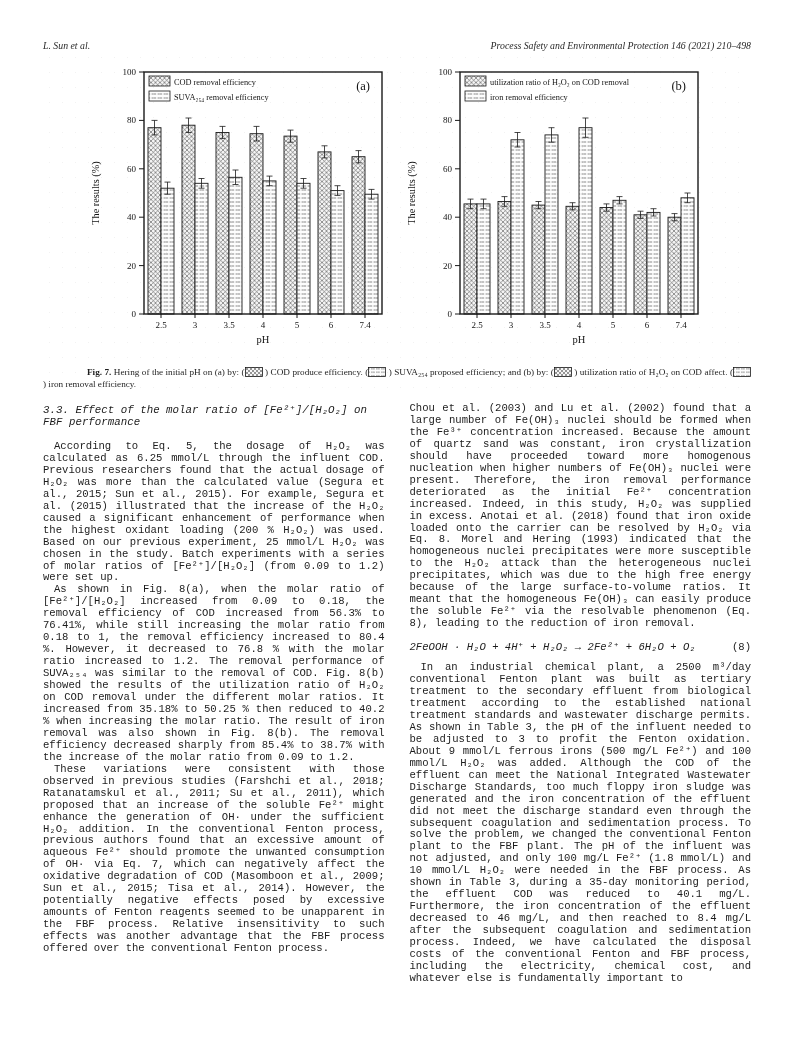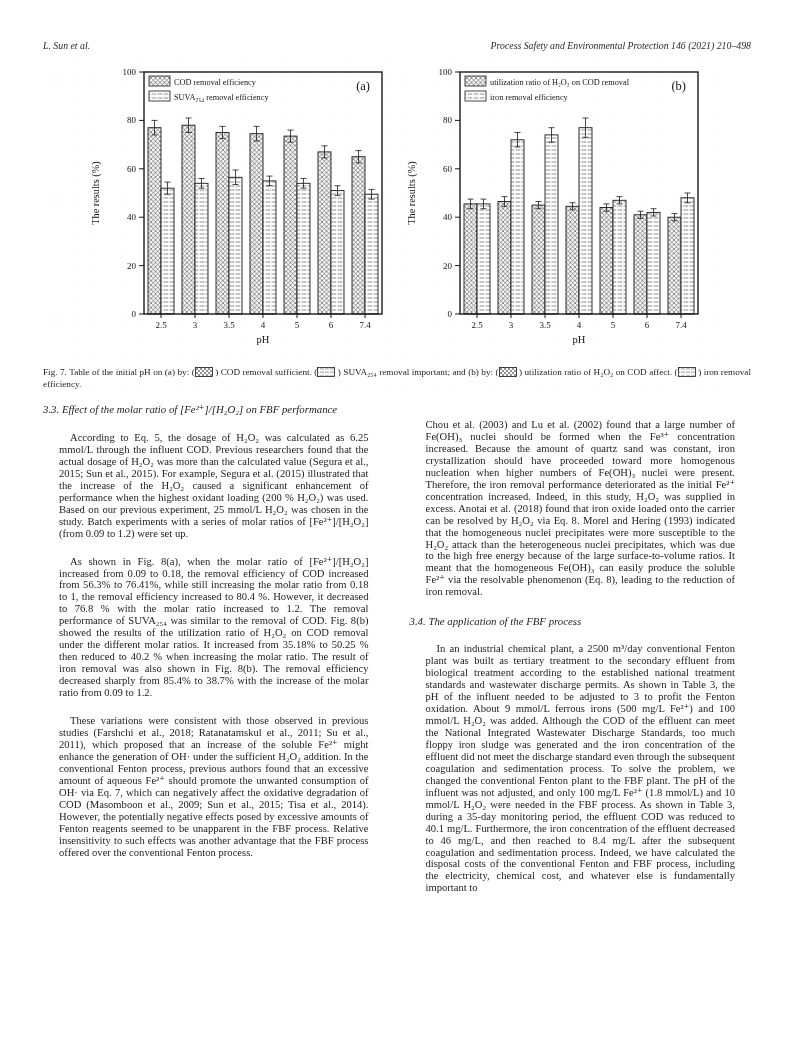--- a/index.html
+++ b/index.html
@@ -7,23 +7,23 @@
         font-family:"Liberation Serif","DejaVu Serif",serif;color:#1c1c1c;}
   .header{position:absolute;top:40px;left:43px;right:43px;display:flex;
           justify-content:space-between;font-style:italic;font-size:9.8px;color:#2a2a2a;}
   .figure{position:absolute;top:60px;left:43px;width:708px;}
   .figure::after{content:"";position:absolute;inset:-10px 0 0 0;pointer-events:none;opacity:.5;
           background-image:radial-gradient(rgba(0,0,0,.10) .6px, transparent .8px);
           background-size:13px 15px;}
   .charts{display:flex;justify-content:center;gap:14px;}
   .chart-panel{width:302px;height:298px;}
   .caption{margin-top:8px;font-size:9.2px;line-height:1.32;color:#1f1f1f;text-align:justify;}
-  .columns{position:absolute;top:403px;left:43px;width:708px;display:flex;gap:25px;}
+  .columns{position:absolute;top:403px;left:43px;width:708px;display:flex;gap:25px;font-family:Liberation Mono, monospace;}
   .col{flex:1;min-width:0;}
-  p{margin:16px;text-align:justify;font-size:10.6px;line-height:11.95px;}
+  p{margin:0;text-align:justify;font-size:10.6px;line-height:11.95px;}
   p.indent{text-indent:11px;}
   h3{margin:0 0 13px 0;font-size:10.8px;font-style:italic;font-weight:normal;}
   h3.mid{margin:17px 0 13px 0;}
   .equation{display:flex;justify-content:space-between;align-items:baseline;
             margin:10px 0 9px 0;font-size:10.6px;}
   .equation.ital .eq-body{font-style:italic;}
   .footer{position:absolute;top:1001px;left:0;right:0;text-align:center;font-size:9.5px;color:#222;padding-left:28px;}
   svg text{fill:#141414;}
 </style>
 </head>
@@ -300,37 +300,37 @@
           <rect x="61" y="16" width="21" height="10" fill="url(#cross1)" stroke="#1a1a1a" stroke-width="0.8"></rect>
           <text x="86" y="24.5" font-size="8.3">utilization ratio of H₂O₂ on COD removal</text>
         </g>
             <g>
           <rect x="61" y="31" width="21" height="10" fill="url(#hl1)" stroke="#1a1a1a" stroke-width="0.8"></rect>
           <text x="86" y="39.5" font-size="8.3">iron removal efficiency</text>
         </g>
             <text x="282" y="30" font-size="12.5" text-anchor="end">(b)</text>
           </svg></div>
     </div>
-    <div class="caption" id="caption"><span style="font-weight: normal;">Fig. 7.</span><span> Table of the initial pH on (a) by: (</span><span><svg width="18" height="10" style="vertical-align:-2px">
+    <div class="caption" id="caption"><span style="font-weight: bold; margin-left: 44px;">Fig. 7.</span><span> Hering of the initial pH on (a) by: (</span><span><svg width="18" height="10" style="vertical-align:-2px">
             <defs>
               <pattern id="capsw0" patternUnits="userSpaceOnUse" width="4" height="4">
                 <rect width="4" height="4" fill="#f6f6f6"></rect>
                 <path d="M0,4 L4,0 M0,0 L4,4" stroke="#555555" stroke-width="0.6"></path>
               </pattern>
             </defs>
             <rect x="0.5" y="0.5" width="17" height="9" fill="url(#capsw0)" stroke="#1a1a1a" stroke-width="0.8"></rect>
-          </svg></span><span> ) COD removal sufficient. (</span><span><svg width="18" height="10" style="vertical-align:-2px">
+          </svg></span><span> ) COD produce efficiency. (</span><span><svg width="18" height="10" style="vertical-align:-2px">
             <defs>
               <pattern id="capsw1" patternUnits="userSpaceOnUse" width="5" height="3.5">
                 <rect width="5" height="3.5" fill="#fdfdfd"></rect>
                 <path d="M0,1.75 H5" stroke="#555555" stroke-width="0.7" stroke-dasharray="1.8,1.2"></path>
               </pattern>
             </defs>
             <rect x="0.5" y="0.5" width="17" height="9" fill="url(#capsw1)" stroke="#1a1a1a" stroke-width="0.8"></rect>
-          </svg></span><span> ) SUVA₂₅₄ removal important; and (b) by: (</span><span><svg width="18" height="10" style="vertical-align:-2px">
+          </svg></span><span> ) SUVA₂₅₄ proposed efficiency; and (b) by: (</span><span><svg width="18" height="10" style="vertical-align:-2px">
             <defs>
               <pattern id="capsw2" patternUnits="userSpaceOnUse" width="4" height="4">
                 <rect width="4" height="4" fill="#f6f6f6"></rect>
                 <path d="M0,4 L4,0 M0,0 L4,4" stroke="#555555" stroke-width="0.6"></path>
               </pattern>
             </defs>
             <rect x="0.5" y="0.5" width="17" height="9" fill="url(#capsw2)" stroke="#1a1a1a" stroke-width="0.8"></rect>
           </svg></span><span> ) utilization ratio of H₂O₂ on COD affect. (</span><span><svg width="18" height="10" style="vertical-align:-2px">
             <defs>
               <pattern id="capsw3" patternUnits="userSpaceOnUse" width="5" height="3.5">
@@ -344,21 +344,24 @@
 
   <div class="columns">
     <div class="col">
       <h3>3.3.  Effect of the molar ratio of [Fe²⁺]/[H₂O₂] on FBF performance</h3>
       <p class="indent">According to Eq. 5, the dosage of H₂O₂ was calculated as 6.25 mmol/L through the influent COD. Previous researchers found that the actual dosage of H₂O₂ was more than the calculated value (Segura et al., 2015; Sun et al., 2015). For example, Segura et al. (2015) illustrated that the increase of the H₂O₂ caused a significant enhancement of performance when the highest oxidant loading (200 % H₂O₂) was used. Based on our previous experiment, 25 mmol/L H₂O₂ was chosen in the study. Batch experiments with a series of molar ratios of [Fe²⁺]/[H₂O₂] (from 0.09 to 1.2) were set up.</p>
       <p class="indent">As shown in Fig. 8(a), when the molar ratio of [Fe²⁺]/[H₂O₂] increased from 0.09 to 0.18, the removal efficiency of COD increased from 56.3% to 76.41%, while still increasing the molar ratio from 0.18 to 1, the removal efficiency increased to 80.4 %. However, it decreased to 76.8 % with the molar ratio increased to 1.2. The removal performance of SUVA₂₅₄ was similar to the removal of COD. Fig. 8(b) showed the results of the utilization ratio of H₂O₂ on COD removal under the different molar ratios. It increased from 35.18% to 50.25 % then reduced to 40.2 % when increasing the molar ratio. The result of iron removal was also shown in Fig. 8(b). The removal efficiency decreased sharply from 85.4% to 38.7% with the increase of the molar ratio from 0.09 to 1.2.</p>
       <p class="indent">These variations were consistent with those observed in previous studies (Farshchi et al., 2018; Ratanatamskul et al., 2011; Su et al., 2011), which proposed that an increase of the soluble Fe²⁺ might enhance the generation of OH· under the sufficient H₂O₂ addition. In the conventional Fenton process, previous authors found that an excessive amount of aqueous Fe²⁺ should promote the unwanted consumption of OH· via Eq. 7, which can negatively affect the oxidative degradation of COD (Masomboon et al., 2009; Sun et al., 2015; Tisa et al., 2014). However, the potentially negative effects posed by excessive amounts of Fenton reagents seemed to be unapparent in the FBF process. Relative insensitivity to such effects was another advantage that the FBF process offered over the conventional Fenton process.</p>
     </div>
     <div class="col">
       <p>Chou et al. (2003) and Lu et al. (2002) found that a large number of Fe(OH)₃ nuclei should be formed when the Fe³⁺ concentration increased. Because the amount of quartz sand was constant, iron crystallization should have proceeded toward more homogenous nucleation when higher numbers of Fe(OH)₃ nuclei were present. Therefore, the iron removal performance deteriorated as the initial Fe²⁺ concentration increased. Indeed, in this study, H₂O₂ was supplied in excess. Anotai et al. (2018) found that iron oxide loaded onto the carrier can be resolved by H₂O₂ via Eq. 8. Morel and Hering (1993) indicated that the homogeneous nuclei precipitates were more susceptible to the H₂O₂ attack than the heterogeneous nuclei precipitates, which was due to the high free energy because of the large surface-to-volume ratios. It meant that the homogeneous Fe(OH)₃ can easily produce the soluble Fe²⁺ via the resolvable phenomenon (Eq. 8), leading to the reduction of iron removal.</p>
-      <h3 class="mid">3.4.  The application of the FBF process</h3>
+      <div class="equation ital">
+        <span class="eq-body">2FeOOH · H₂O + 4H⁺ + H₂O₂ → 2Fe²⁺ + 6H₂O + O₂</span>
+        <span class="eq-num">(8)</span>
+      </div>
       <p class="indent">In an industrial chemical plant, a 2500 m³/day conventional Fenton plant was built as tertiary treatment to the secondary effluent from biological treatment according to the established national treatment standards and wastewater discharge permits. As shown in Table 3, the pH of the influent needed to be adjusted to 3 to profit the Fenton oxidation. About 9 mmol/L ferrous irons (500 mg/L Fe²⁺) and 100 mmol/L H₂O₂ was added. Although the COD of the effluent can meet the National Integrated Wastewater Discharge Standards, too much floppy iron sludge was generated and the iron concentration of the effluent did not meet the discharge standard even through the subsequent coagulation and sedimentation process. To solve the problem, we changed the conventional Fenton plant to the FBF plant. The pH of the influent was not adjusted, and only 100 mg/L Fe²⁺ (1.8 mmol/L) and 10 mmol/L H₂O₂ were needed in the FBF process. As shown in Table 3, during a 35-day monitoring period, the effluent COD was reduced to 40.1 mg/L. Furthermore, the iron concentration of the effluent decreased to 46 mg/L, and then reached to 8.4 mg/L after the subsequent coagulation and sedimentation process. Indeed, we have calculated the disposal costs of the conventional Fenton and FBF process, including the electricity, chemical cost, and whatever else is fundamentally important to</p>
     </div>
   </div>
 
   <div class="footer">
     <span>496</span>
   </div>
 
 </div>
 

